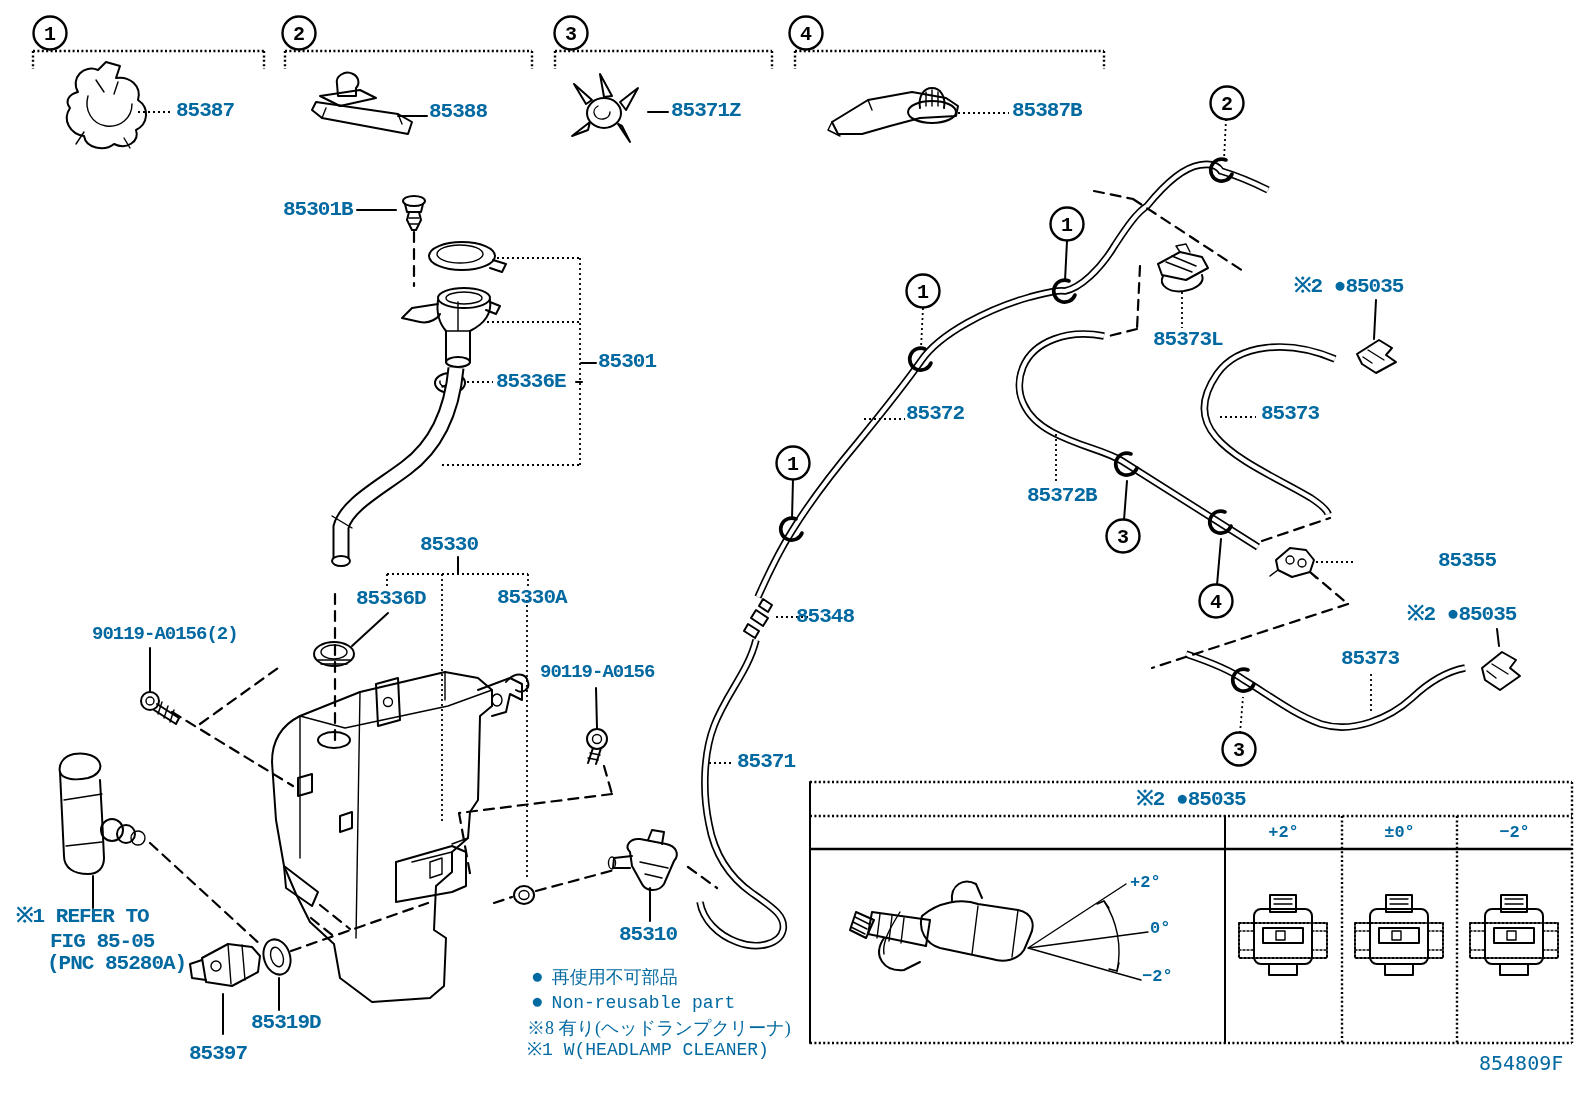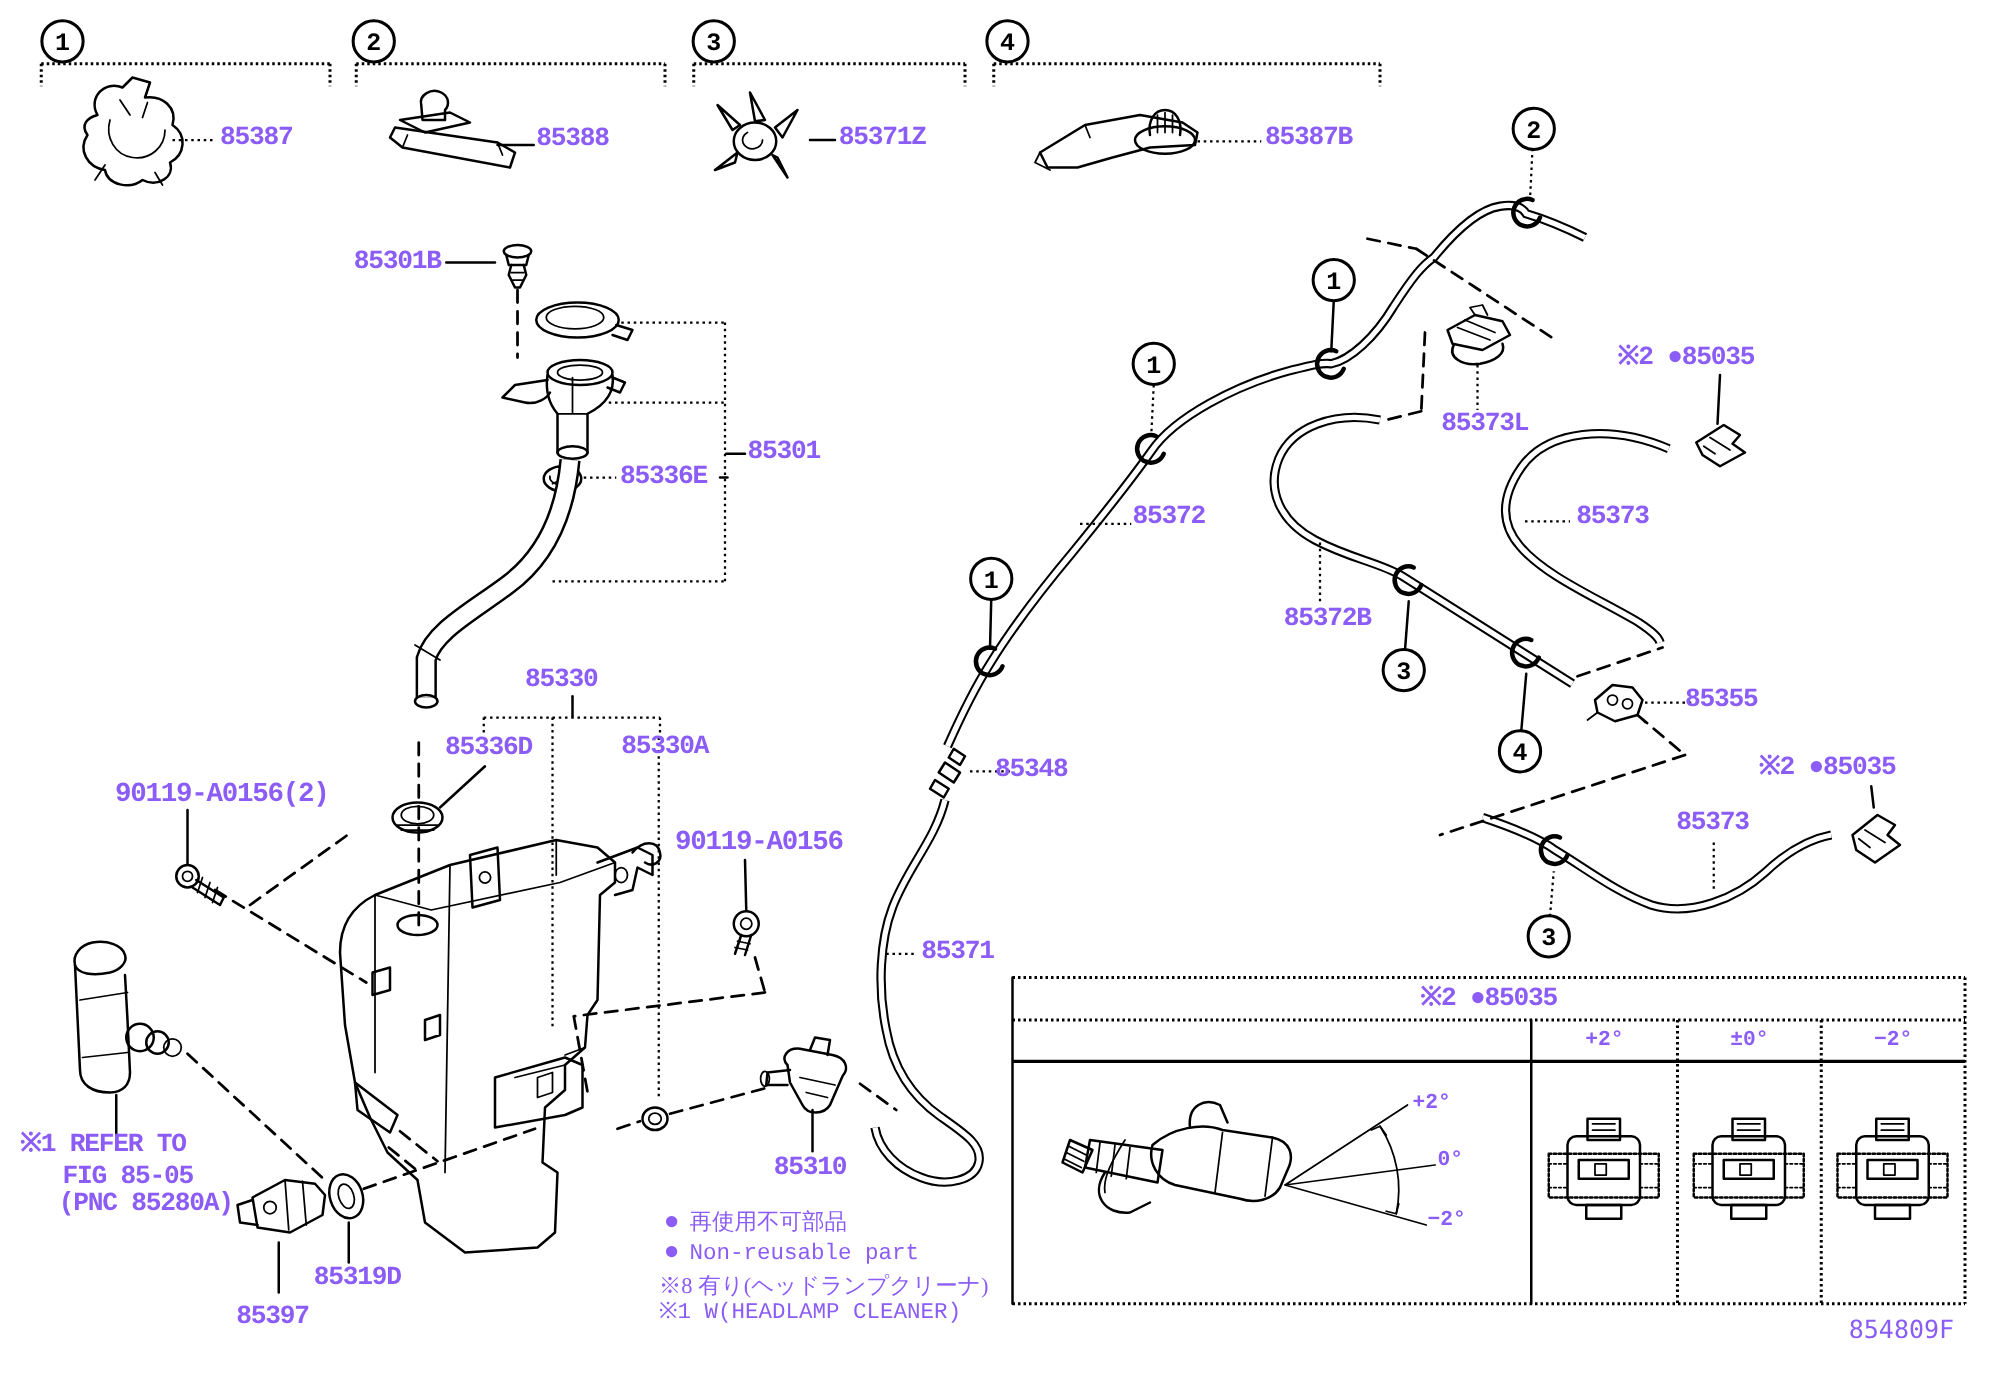--- a/index.html
+++ b/index.html
@@ -1,22 +1,22 @@
 <!DOCTYPE html>
 <html><head>
 <meta charset="utf-8">
 <style>
   html,body{margin:0;padding:0;background:#fff;}
   .stage{position:relative;width:1592px;height:1099px;background:#fff;overflow:hidden;
          font-family:"Liberation Sans",sans-serif;color:#000;}
   .stage svg{position:absolute;left:0;top:0;}
-  .lbl{position:absolute;white-space:nowrap;color:#8b5cf6;line-height:1;}
+  .lbl{position:absolute;white-space:nowrap;color:#0369a1;line-height:1;}
   .pn{font-family:"Liberation Mono","DejaVu Sans Mono",monospace;font-weight:700;
       font-size:21px;letter-spacing:-1px;}
-  .pnsm{font-size:22px;}
+  .pnsm{font-size:19px;}
   .jp{font-family:Liberation Serif, serif;font-size:18px;}
   .en{font-family:Liberation Mono, monospace;font-size:18px;}
   .deg{font-family:"Liberation Mono","DejaVu Sans Mono",monospace;font-weight:700;font-size:17px;}
   .ctr{text-align:center;}
   .code{font-family:"DejaVu Sans Mono",monospace;font-size:20px;letter-spacing:0;}
   .blt{font-size:21px;margin-right:8px;}
   
   .s   {fill:none;stroke:#000;stroke-width:2;stroke-linecap:round;stroke-linejoin:round;}
   .s15 {fill:none;stroke:#000;stroke-width:1.4;stroke-linecap:round;stroke-linejoin:round;}
   .s26 {fill:none;stroke:#000;stroke-width:2.6;}
@@ -385,21 +385,21 @@
   <div class="lbl pn" style="left:906px;top:403px">85372</div>
   <div class="lbl pn" style="left:796px;top:606px">85348</div>
   <div class="lbl pn" style="left:737px;top:751px">85371</div>
   <div class="lbl pn" style="left:619px;top:924px">85310</div>
   <div class="lbl pn" style="left:189px;top:1043px">85397</div>
   <div class="lbl pn" style="left:251px;top:1012px">85319D</div>
   <div class="lbl pn" style="left:1153px;top:329px">85373L</div>
   <div class="lbl pn" style="left:1294px;top:276px">※2 ●85035</div>
   <div class="lbl pn" style="left:1261px;top:403px">85373</div>
   <div class="lbl pn" style="left:1027px;top:485px">85372B</div>
-  <div class="lbl pn" style="left:1348px;top:550px">85355</div>
+  <div class="lbl pn" style="left:1438px;top:550px">85355</div>
   <div class="lbl pn" style="left:1407px;top:604px">※2 ●85035</div>
   <div class="lbl pn" style="left:1341px;top:648px">85373</div>
 
   <div class="lbl pn" style="left:16px;top:906px">※1 REFER TO</div>
   <div class="lbl pn" style="left:50px;top:931px">FIG 85-05</div>
   <div class="lbl pn" style="left:47px;top:953px">(PNC 85280A)</div>
 
   <div class="lbl jp" style="left:531px;top:966px"><span class="blt">●</span><span>再使用不可部品</span></div>
   <div class="lbl en" style="left:531px;top:992px"><span class="blt">●</span><span>Non-reusable part</span></div>
   <div class="lbl jp" style="left:527px;top:1019px">※8 有り(ヘッドランプクリーナ)</div>

